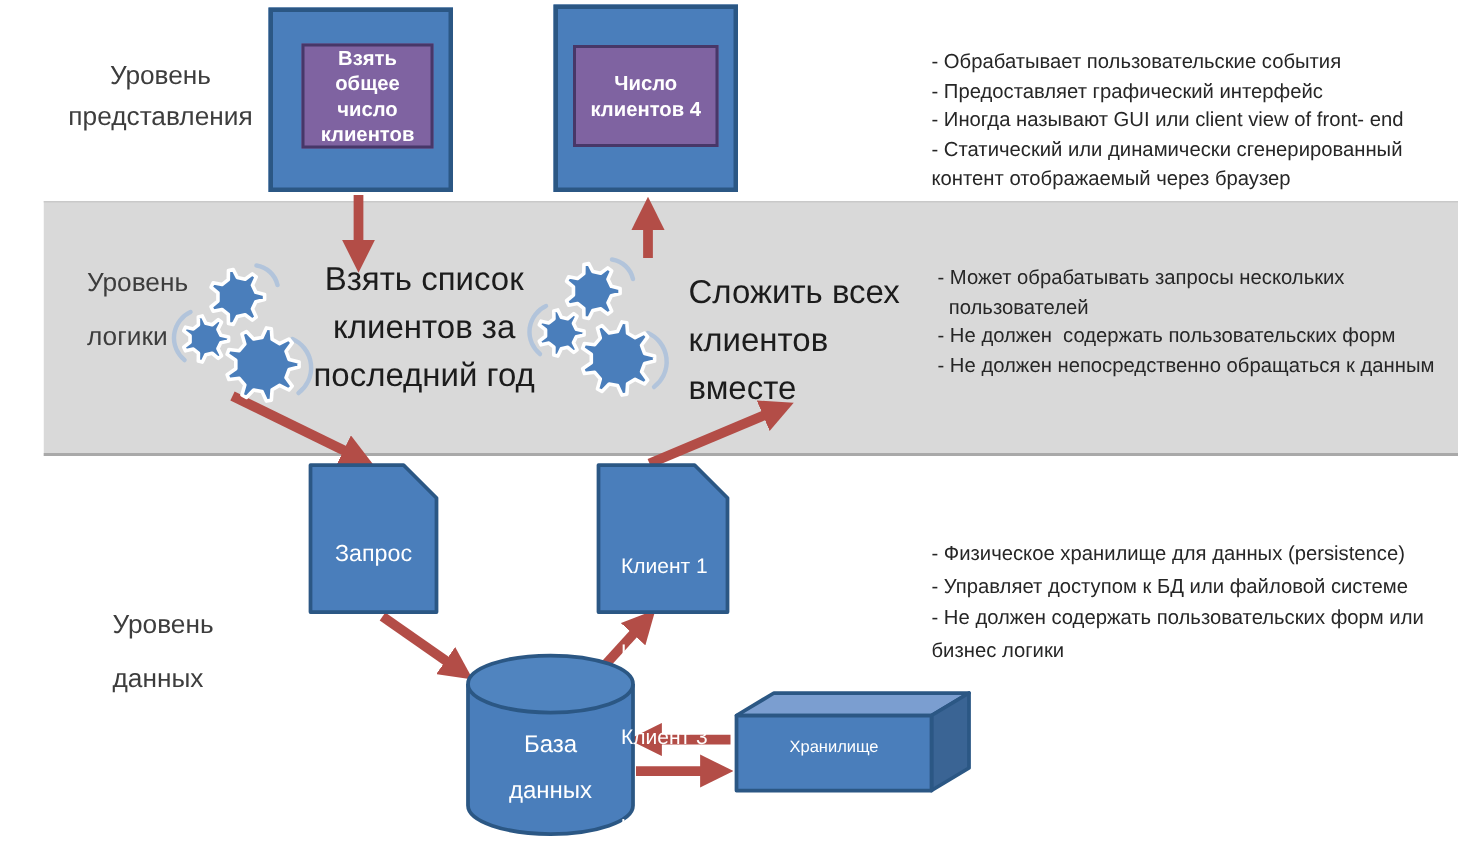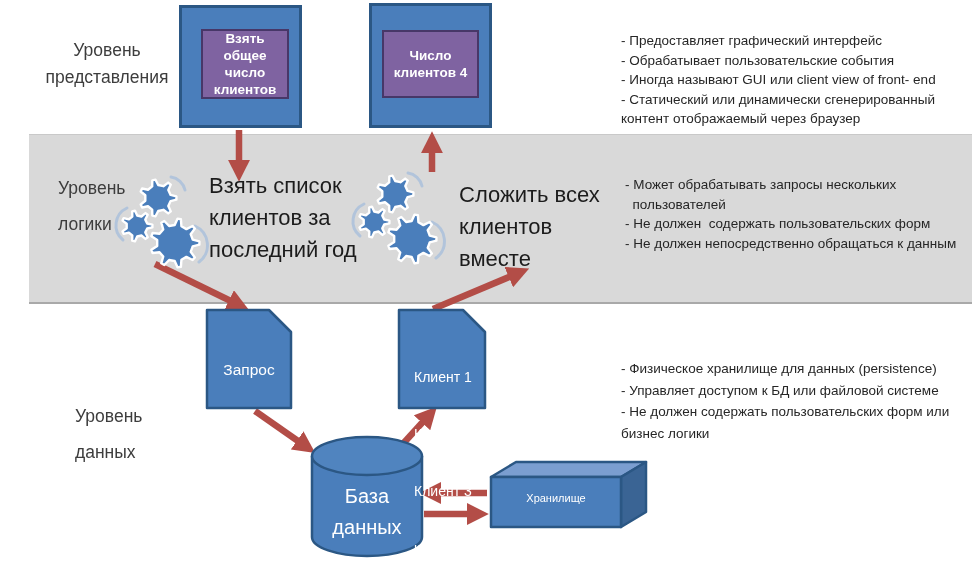--- a/index.html
+++ b/index.html
@@ -28,21 +28,21 @@
   .innerbox{
     position:absolute;background:#7f63a1;border:2px solid #473768;box-sizing:border-box;
     display:flex;align-items:center;justify-content:center;text-align:center;
     color:#fff;font-weight:bold;font-size:13.5px;line-height:17px;white-space:pre;
   }
   .shape-label{
     position:absolute;z-index:3;color:#fff;font-weight:normal;text-align:center;white-space:pre;
   }
   .doc-label{font-size:15.5px;}
   .clients-label{font-size:14px;line-height:19px;text-align:left;}
-  .db-label{font-size:20px;line-height:31px;}
+  .db-label{font-size:16px;line-height:31px;}
   .storage-label{font-size:11px;}
 </style>
 </head>
 <body>
 
 <div class="canvas">
 
   <div class="band"></div>
 
   <svg class="overlay" width="972" height="568" viewBox="0 0 972 568">
@@ -103,31 +103,31 @@
 число
 клиентов</div>
   </div>
 
   <div class="topbox" style="left:340px;top:3px;width:123px;height:125px;">
     <div class="innerbox" style="left:10px;top:24px;width:97px;height:68px;">Число
 клиентов 4</div>
   </div>
 
   <div class="bullets" style="left:592px;top:31px;">
+    <div class="bullet">- Обрабатывает пользовательские события</div>
     <div class="bullet">- Предоставляет графический интерфейс</div>
-    <div class="bullet">- Обрабатывает пользовательские события</div>
     <div class="bullet">- Иногда называют GUI или client view of front- end</div>
     <div class="bullet">- Статический или динамически сгенерированный
 контент отображаемый через браузер</div>
   </div>
 
   <div class="txt layer-label wide" style="left:29px;top:170px;">Уровень
 логики</div>
 
-  <div class="txt step" style="left:180px;top:170px;">Взять список
+  <div class="txt step" style="left:180px;top:170px;text-align:center;">Взять список
 клиентов за
 последний год</div>
 
   <div class="txt step" style="left:430px;top:179px;">Сложить всех
 клиентов
 вместе</div>
 
   <div class="bullets" style="left:596px;top:175px;">
     <div class="bullet">- Может обрабатывать запросы нескольких
   пользователей</div>

